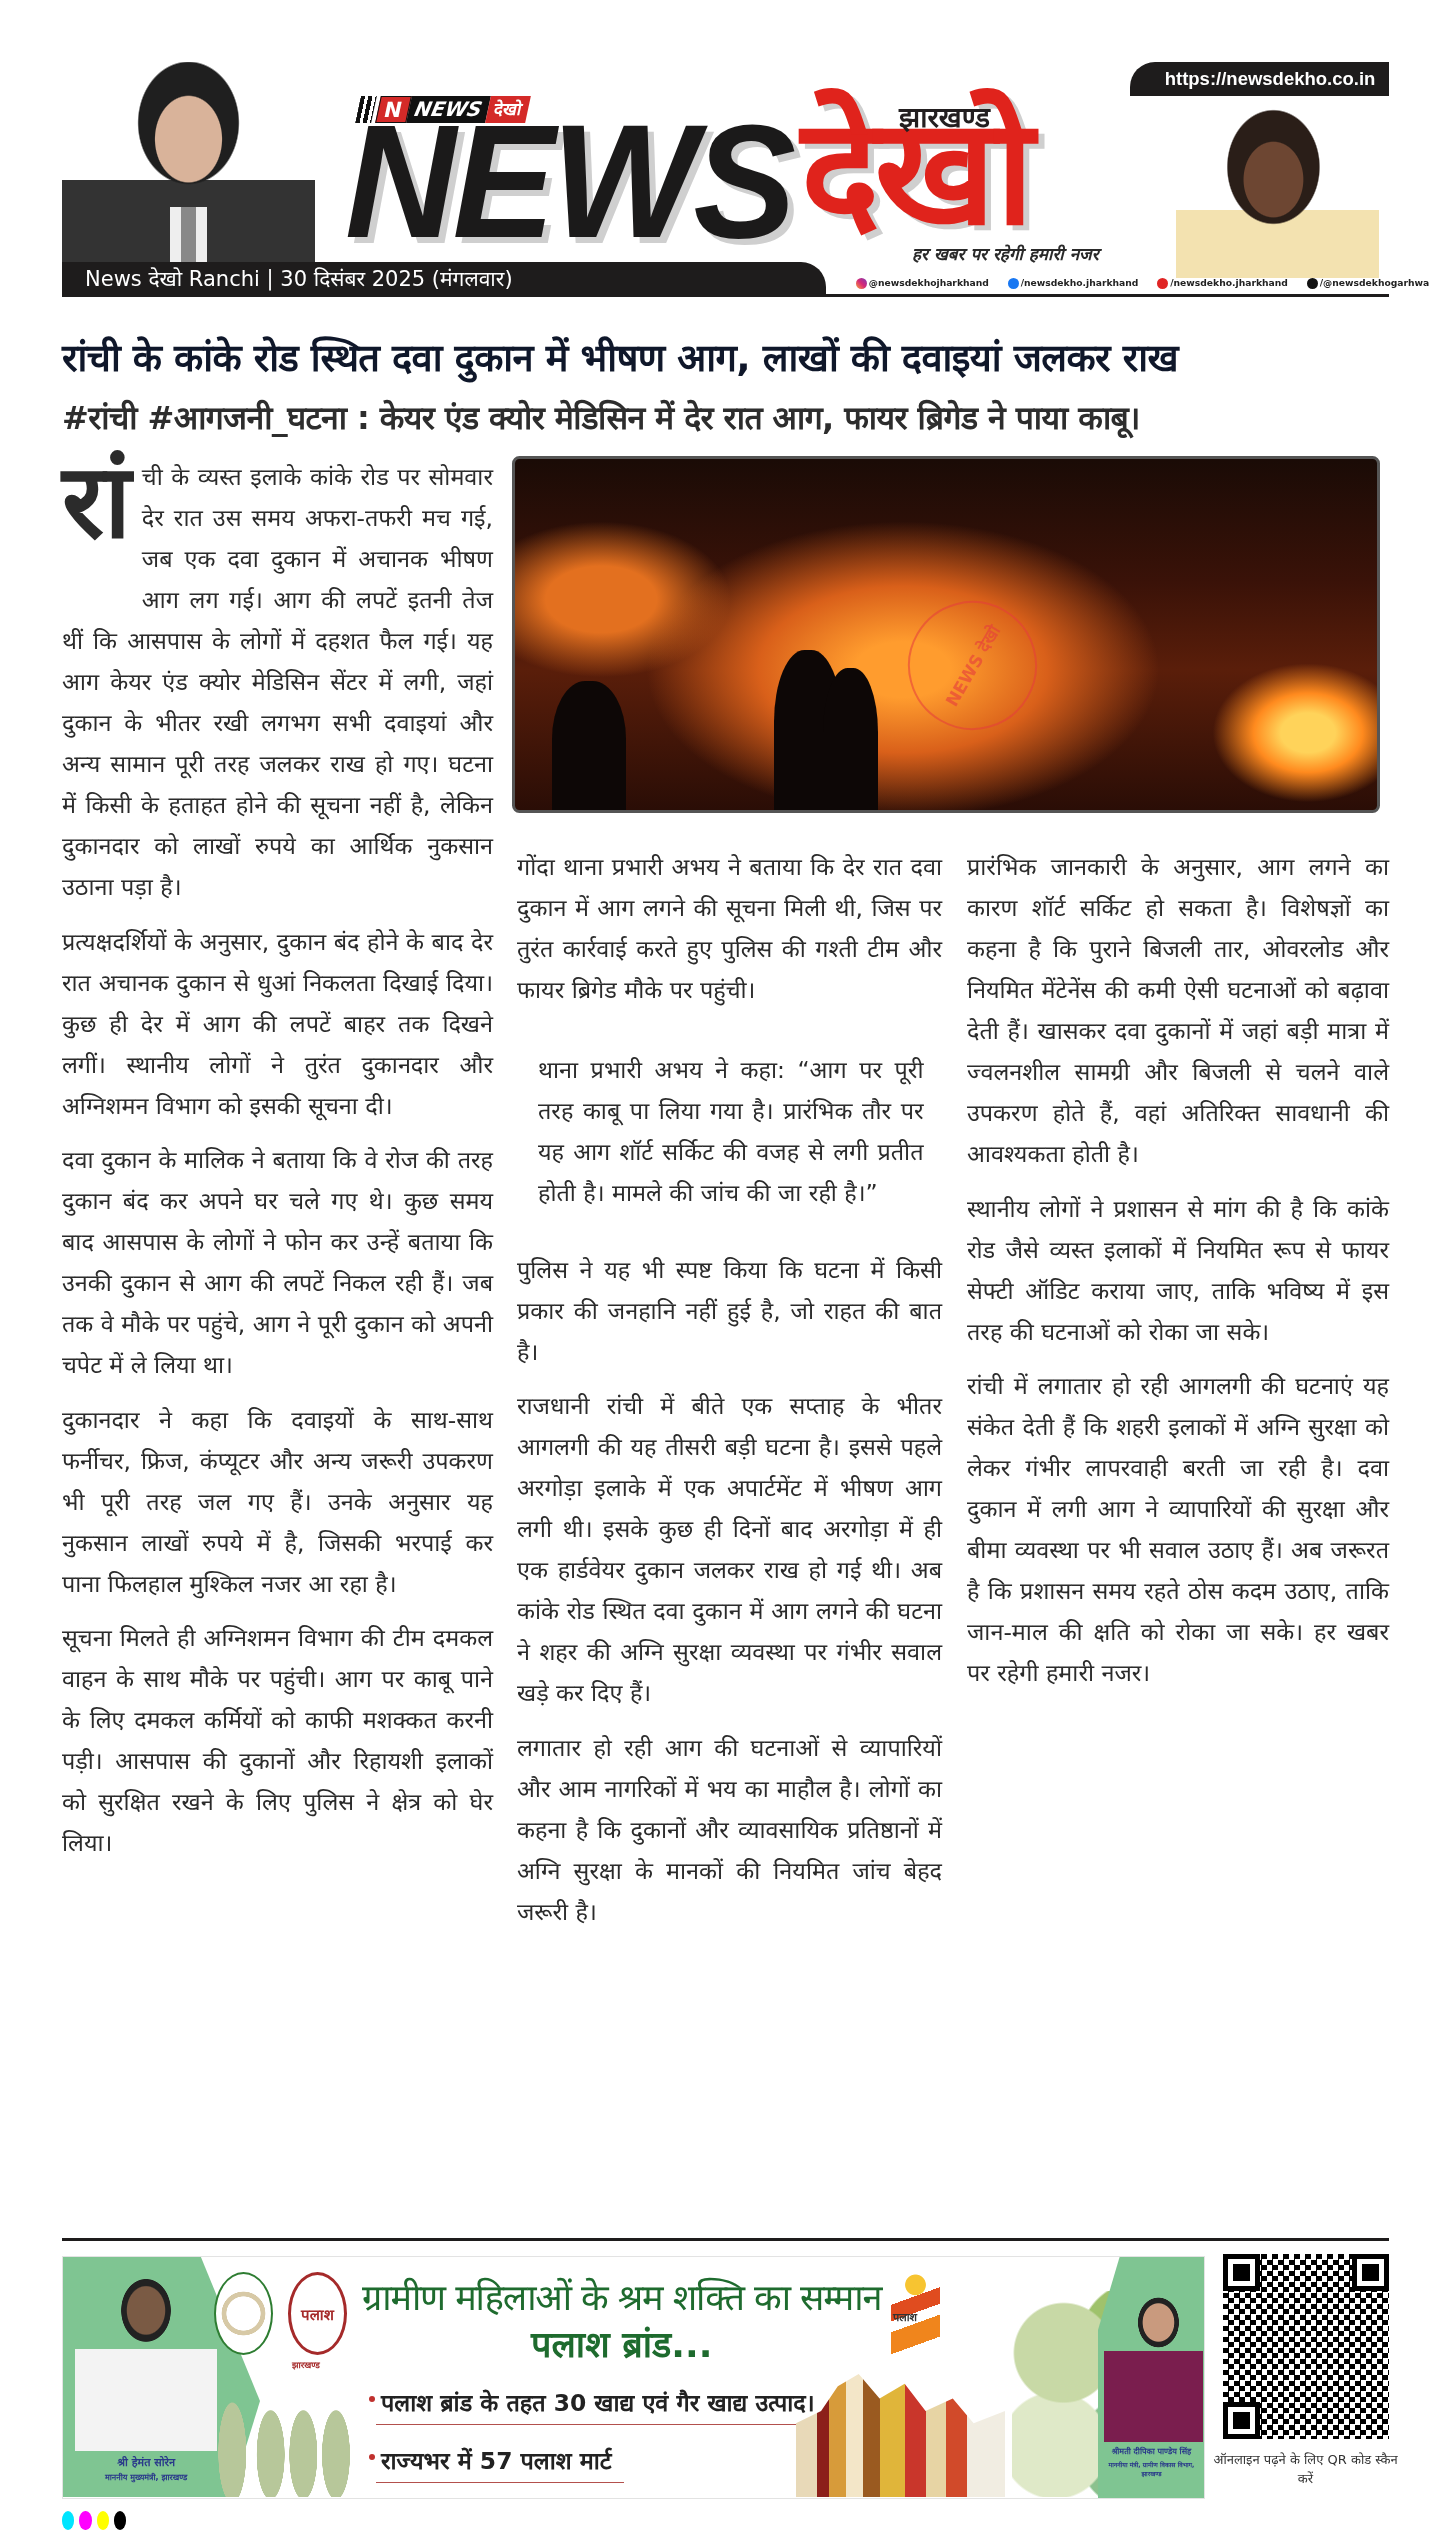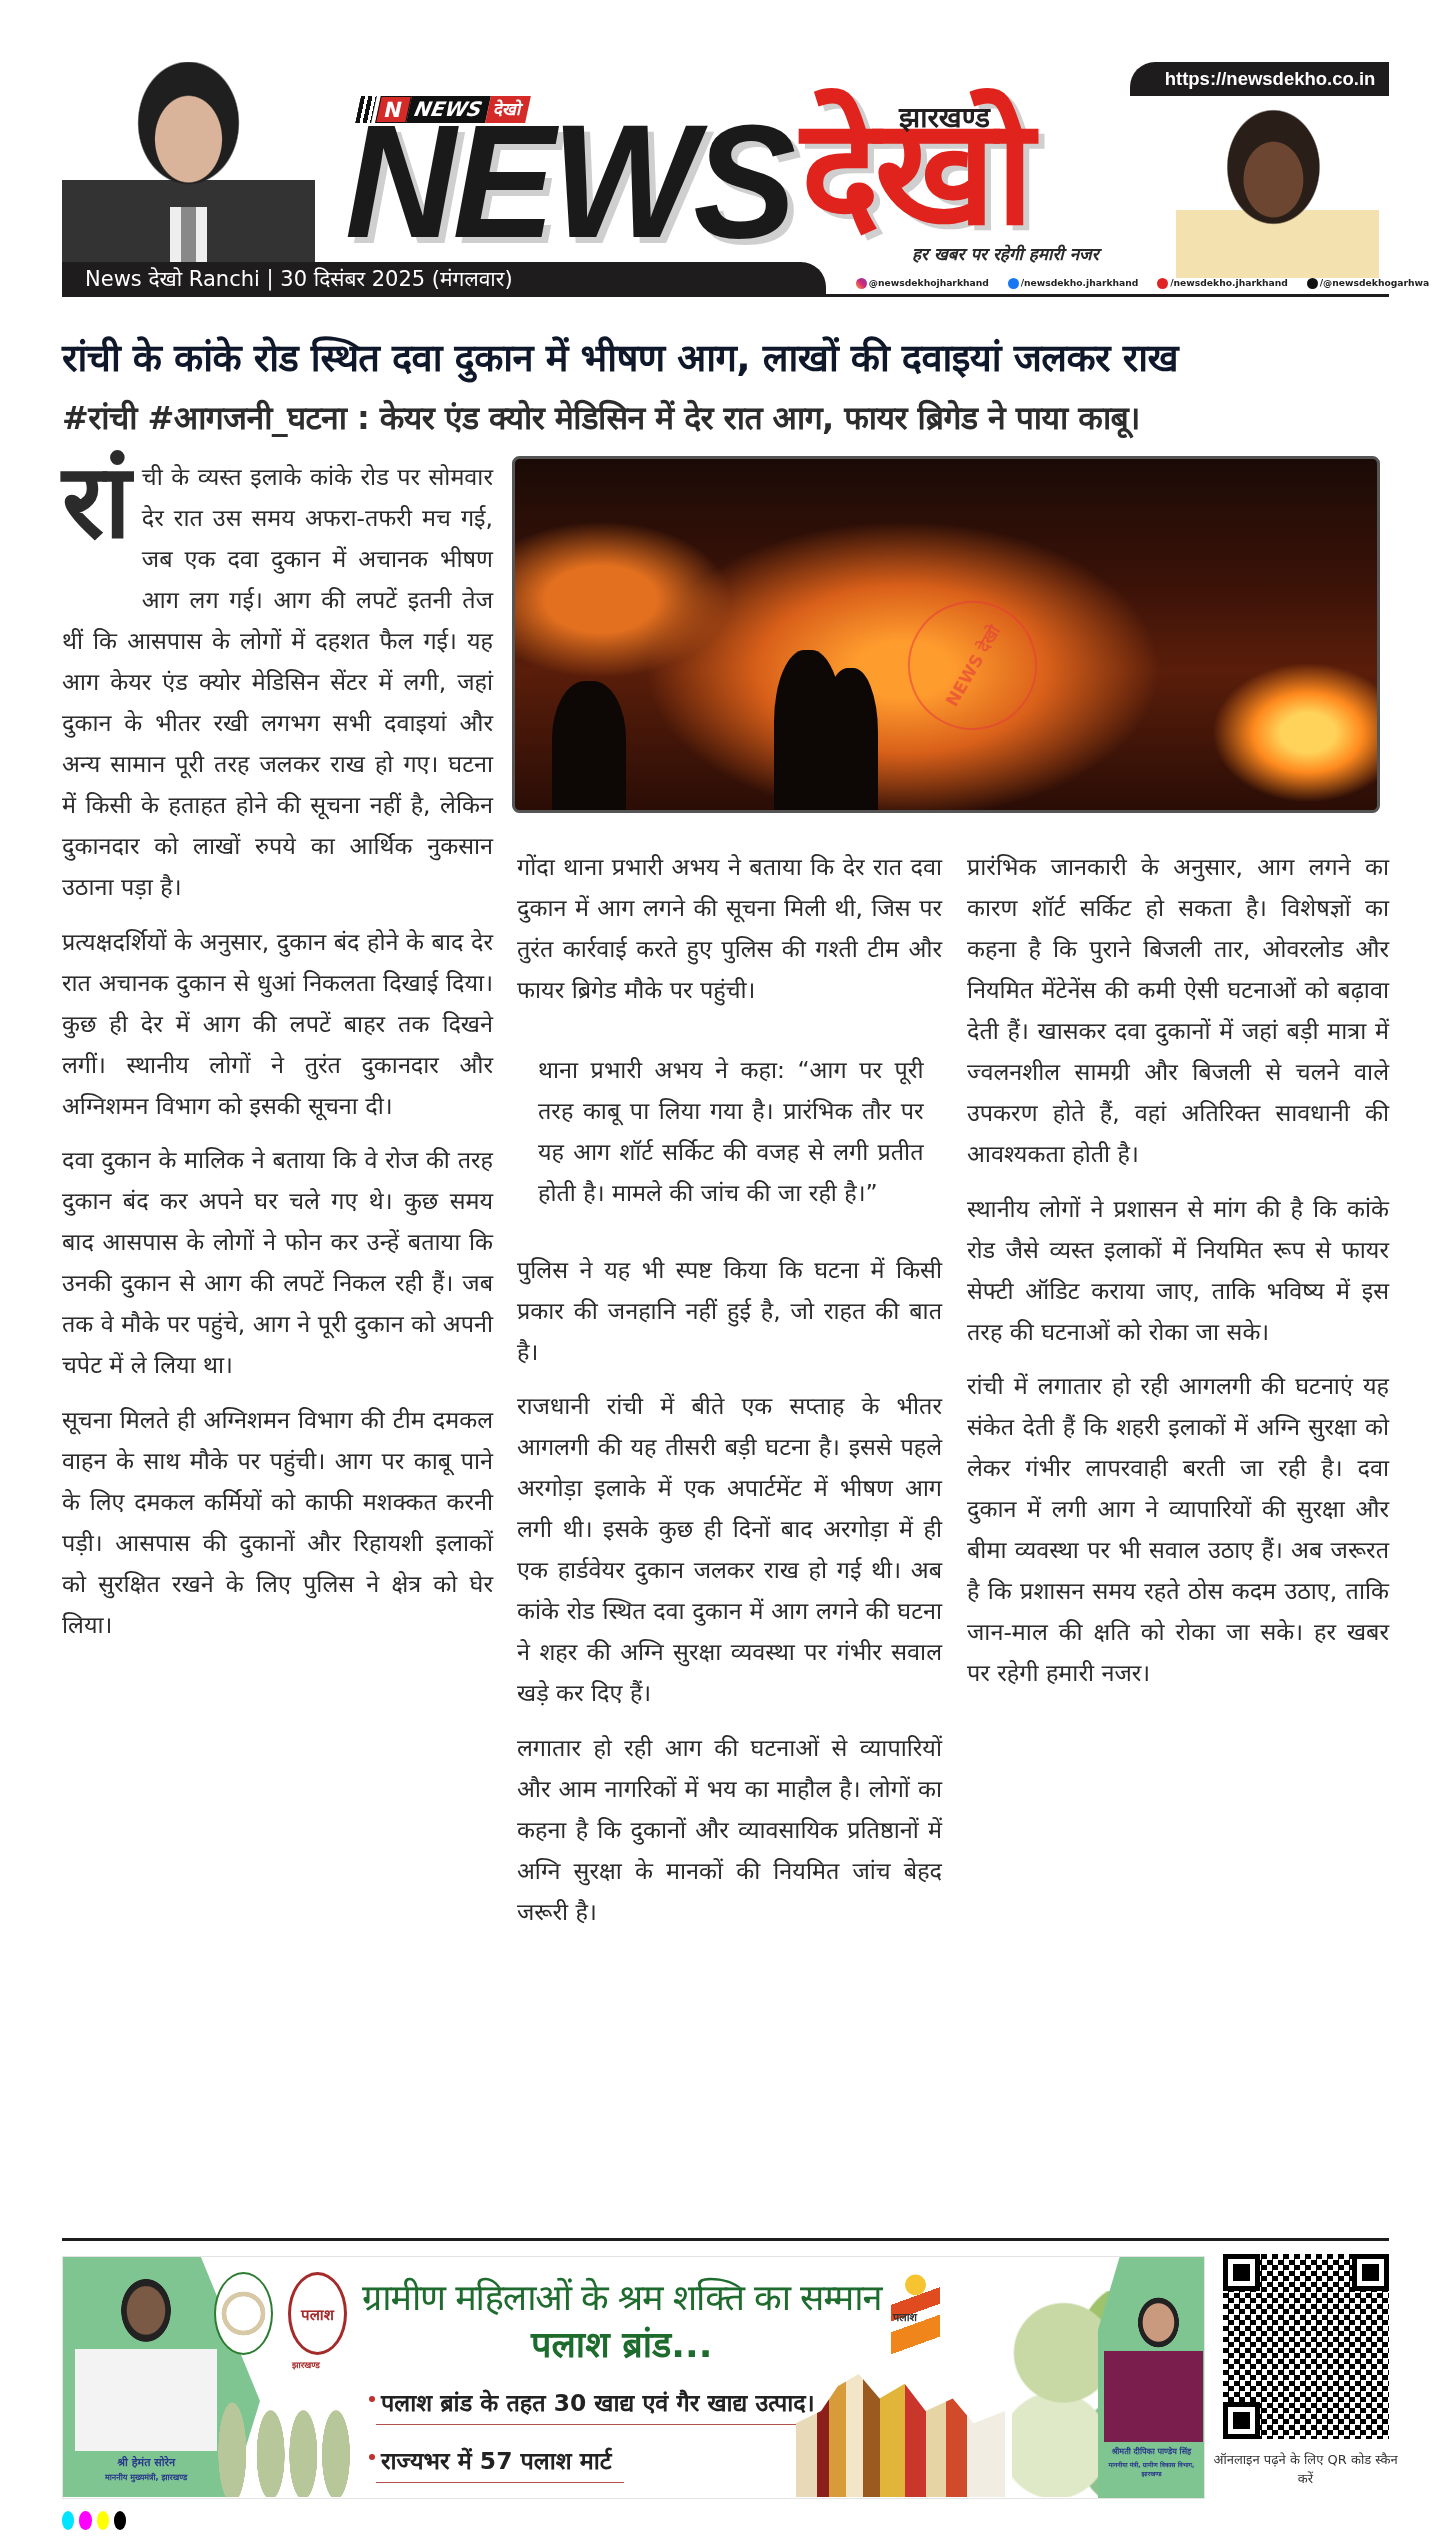--- a/index.html
+++ b/index.html
@@ -165,20 +165,21 @@
   <div class="mast-rule"></div>
 </header>
 
 <h1 class="headline">रांची के कांके रोड स्थित दवा दुकान में भीषण आग, लाखों की दवाइयां जलकर राख</h1>
 <h2 class="subheadline">#रांची #आगजनी_घटना : केयर एंड क्योर मेडिसिन में देर रात आग, फायर ब्रिगेड ने पाया काबू।</h2>
 
 <div class="col col-1">
   <p><span class="dropcap">रां</span><span>ची के व्यस्त इलाके कांके रोड पर सोमवार देर रात उस समय अफरा-तफरी मच गई, जब एक दवा दुकान में अचानक भीषण आग लग गई। आग की लपटें इतनी तेज थीं कि आसपास के लोगों में दहशत फैल गई। यह आग केयर एंड क्योर मेडिसिन सेंटर में लगी, जहां दुकान के भीतर रखी लगभग सभी दवाइयां और अन्य सामान पूरी तरह जलकर राख हो गए। घटना में किसी के हताहत होने की सूचना नहीं है, लेकिन दुकानदार को लाखों रुपये का आर्थिक नुकसान उठाना पड़ा है।</span></p>
   <p>प्रत्यक्षदर्शियों के अनुसार, दुकान बंद होने के बाद देर रात अचानक दुकान से धुआं निकलता दिखाई दिया। कुछ ही देर में आग की लपटें बाहर तक दिखने लगीं। स्थानीय लोगों ने तुरंत दुकानदार और अग्निशमन विभाग को इसकी सूचना दी।</p>
   <p>दवा दुकान के मालिक ने बताया कि वे रोज की तरह दुकान बंद कर अपने घर चले गए थे। कुछ समय बाद आसपास के लोगों ने फोन कर उन्हें बताया कि उनकी दुकान से आग की लपटें निकल रही हैं। जब तक वे मौके पर पहुंचे, आग ने पूरी दुकान को अपनी चपेट में ले लिया था।</p>
+  <p>दुकानदार ने कहा कि दवाइयों के साथ-साथ फर्नीचर, फ्रिज, कंप्यूटर और अन्य जरूरी उपकरण भी पूरी तरह जल गए हैं। उनके अनुसार यह नुकसान लाखों रुपये में है, जिसकी भरपाई कर पाना फिलहाल मुश्किल नजर आ रहा है।</p>
   <p>सूचना मिलते ही अग्निशमन विभाग की टीम दमकल वाहन के साथ मौके पर पहुंची। आग पर काबू पाने के लिए दमकल कर्मियों को काफी मशक्कत करनी पड़ी। आसपास की दुकानों और रिहायशी इलाकों को सुरक्षित रखने के लिए पुलिस ने क्षेत्र को घेर लिया।</p>
 </div>
 
 <figure class="photo">
   <div class="silhouette s1"></div>
   <div class="silhouette s2"></div>
   <div class="silhouette s3"></div>
   <div class="watermark">NEWS देखो</div>
 </figure>
 

